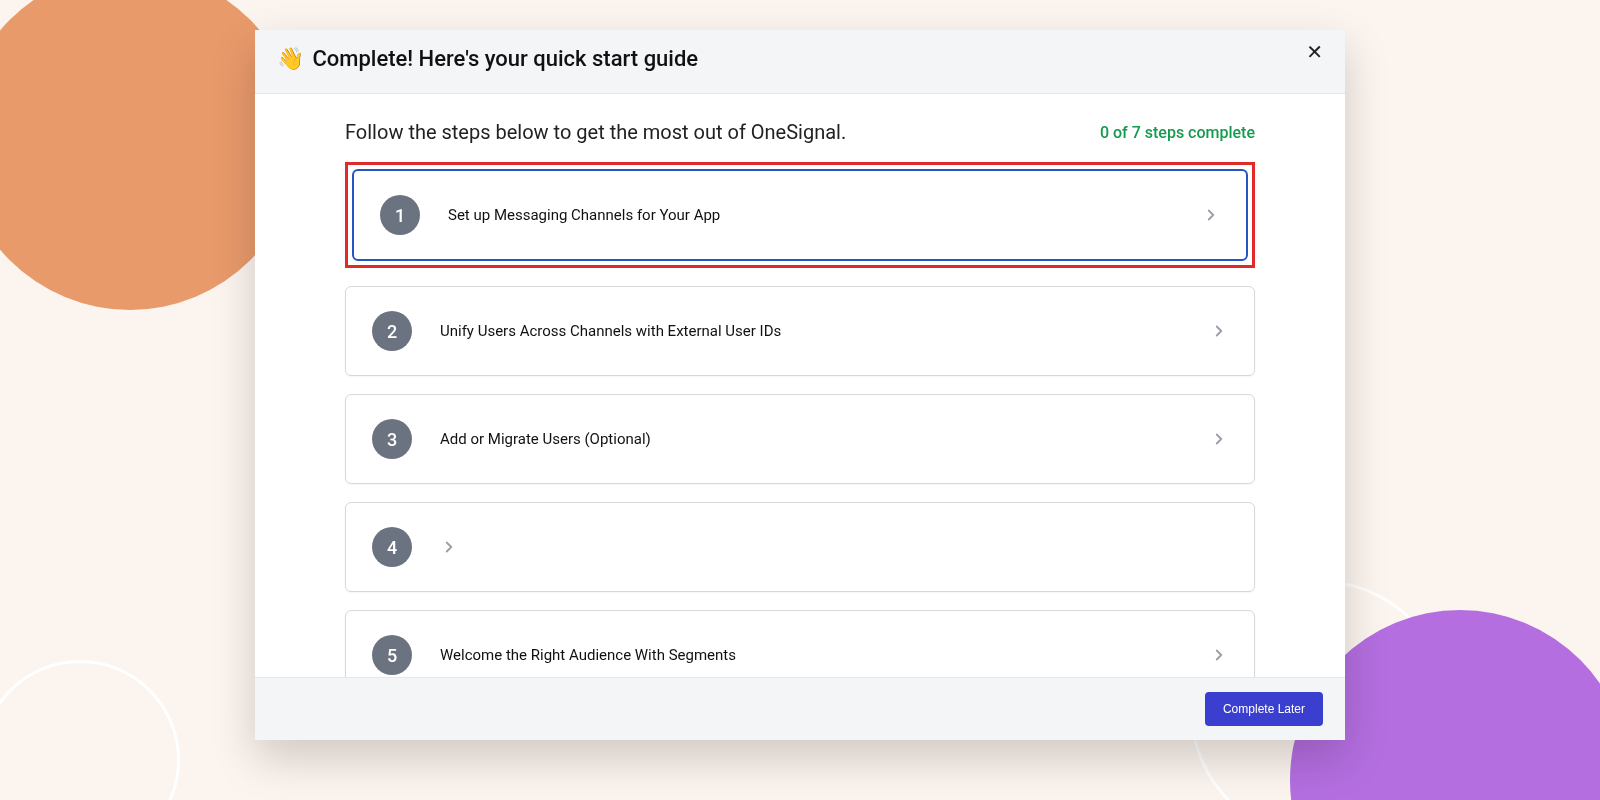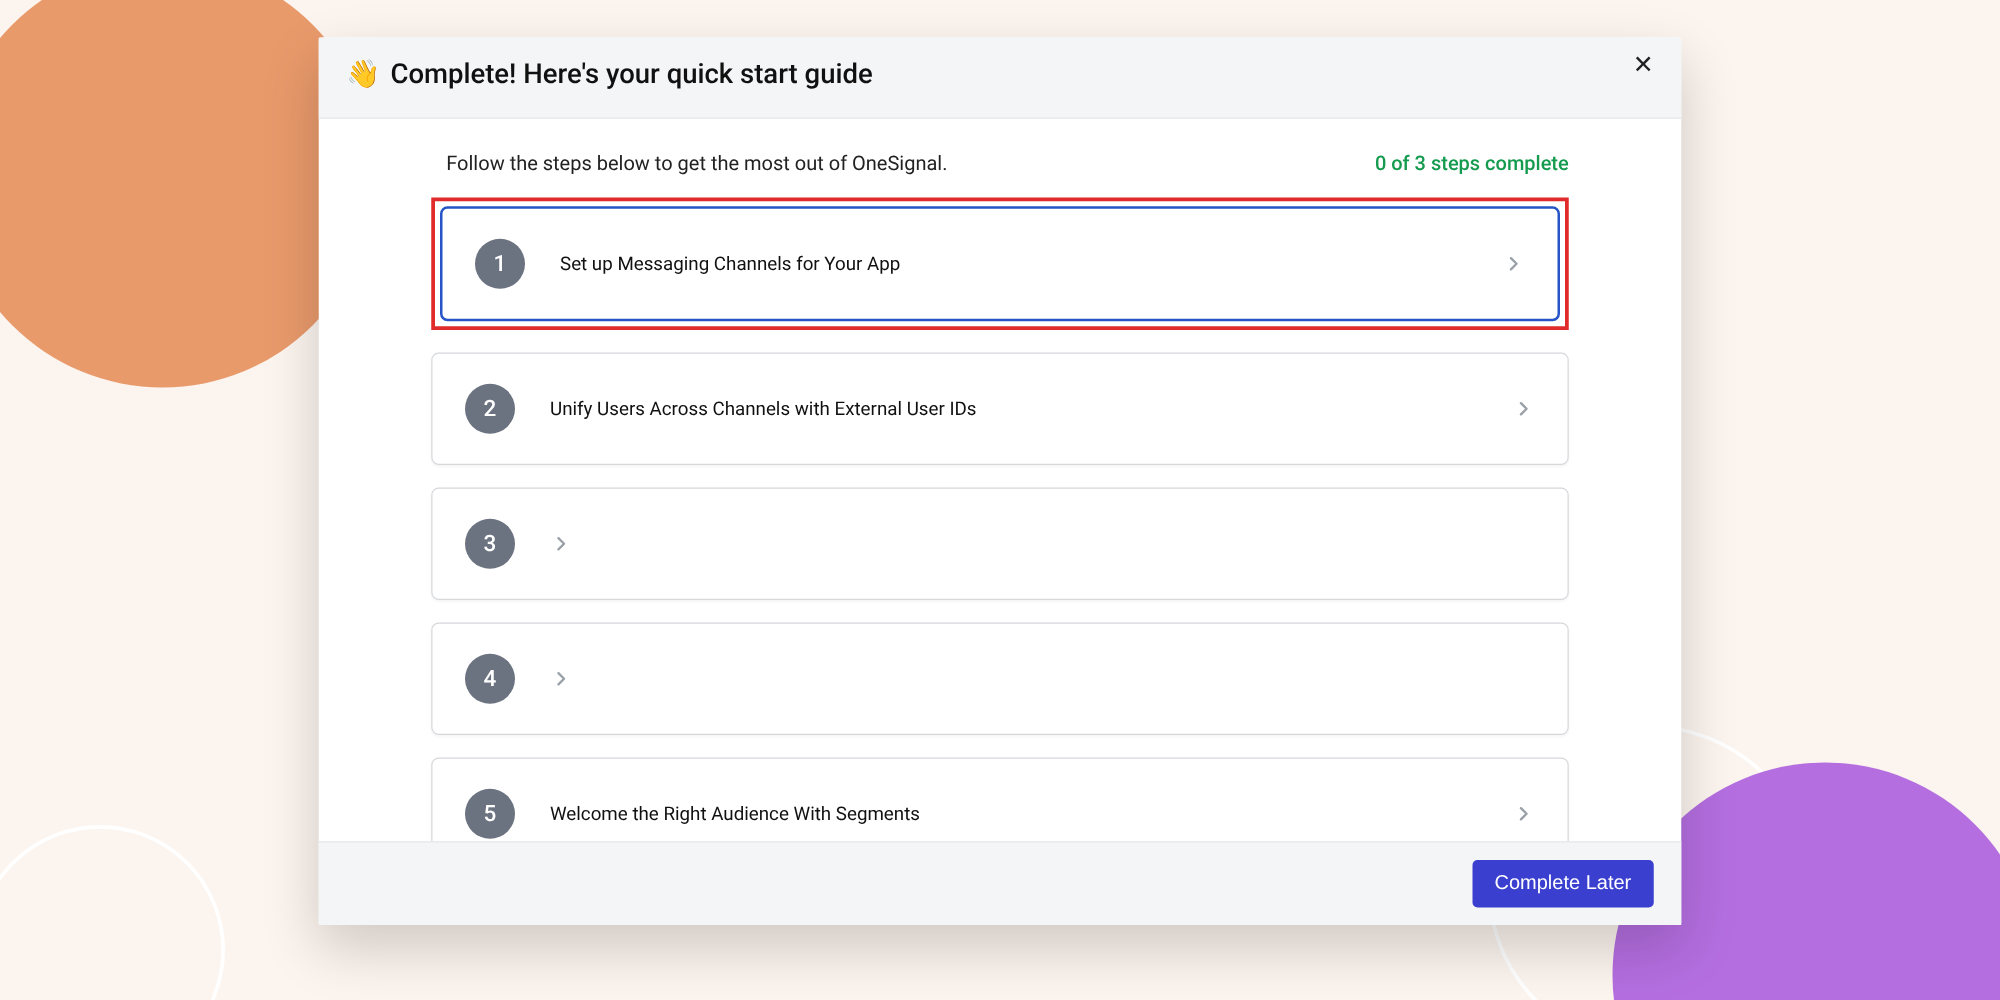--- a/index.html
+++ b/index.html
@@ -37,21 +37,21 @@
     .modal-title { font-size: 22px; font-weight: 500; color: #111; display: flex; align-items: center; gap: 8px; }
     .close-btn { font-size: 20px; line-height: 1; background: none; border: none; cursor: pointer; color: #222; padding: 2px 6px; align-self: flex-start; margin-top: -6px; margin-right: -6px; }
 
     .modal-body {
       flex: 1;
       overflow: hidden;
       padding: 26px 90px 0 90px;
     }
 
     .intro-row { display: flex; justify-content: space-between; align-items: center; margin-bottom: 18px; }
-    .intro-text { font-size: 16px; color: #222; margin-left: 12px; }
+    .intro-text { font-size: 20px; color: #222; }
     .progress-text { font-size: 16px; color: #159b4f; font-weight: 500; }
 
     .highlight-wrap {
       border: 3px solid #e12a2a;
       padding: 4px;
       margin-bottom: 18px;
     }
     .step-card {
       border: 1px solid #d6d8dc;
       border-radius: 6px;
@@ -84,21 +84,21 @@
       display: flex;
       justify-content: flex-end;
       border-top: 1px solid #e5e7eb;
     }
     .complete-btn {
       background: #3a3fcf;
       color: #fff;
       border: none;
       border-radius: 4px;
       padding: 10px 18px;
-      font-size: 16px;
+      font-size: 12px;
       font-weight: 500;
       cursor: pointer;
     }
   </style>
 </head>
 <body>
 
 <div class="bg-circle-orange"></div>
 <div class="bg-ring-br"></div>
 <div class="bg-circle-purple"></div>
@@ -113,21 +113,21 @@
     </div>
     <button class="close-btn">
       <span>✕</span>
     </button>
   </div>
 
   <div class="modal-body">
 
     <div class="intro-row">
       <div class="intro-text">Follow the steps below to get the most out of OneSignal.</div>
-      <div class="progress-text">0 of 3 steps complete</div>
+      <div class="progress-text">0 of 7 steps complete</div>
     </div>
 
     <div class="highlight-wrap">
       <div class="step-card">
         <div class="step-num">1</div>
         <div class="step-label">Set up Messaging Channels for Your App</div>
         <span class="chevron">
           <svg viewBox="0 0 24 24" fill="none" stroke="currentColor" stroke-width="2.5" stroke-linecap="round" stroke-linejoin="round">
               <polyline points="9 18 15 12 9 6"></polyline>
             </svg>
@@ -142,20 +142,21 @@
         <div class="step-label">Unify Users Across Channels with External User IDs</div>
         <span class="chevron">
           <svg viewBox="0 0 24 24" fill="none" stroke="currentColor" stroke-width="2.5" stroke-linecap="round" stroke-linejoin="round">
               <polyline points="9 18 15 12 9 6"></polyline>
             </svg>
         </span>
       </div>
 
       <div class="step-card">
         <div class="step-num">3</div>
+        <div class="step-label">Add or Migrate Users (Optional)</div>
         <span class="chevron">
           <svg viewBox="0 0 24 24" fill="none" stroke="currentColor" stroke-width="2.5" stroke-linecap="round" stroke-linejoin="round">
               <polyline points="9 18 15 12 9 6"></polyline>
             </svg>
         </span>
       </div>
 
       <div class="step-card">
         <div class="step-num">4</div>
         <span class="chevron">

